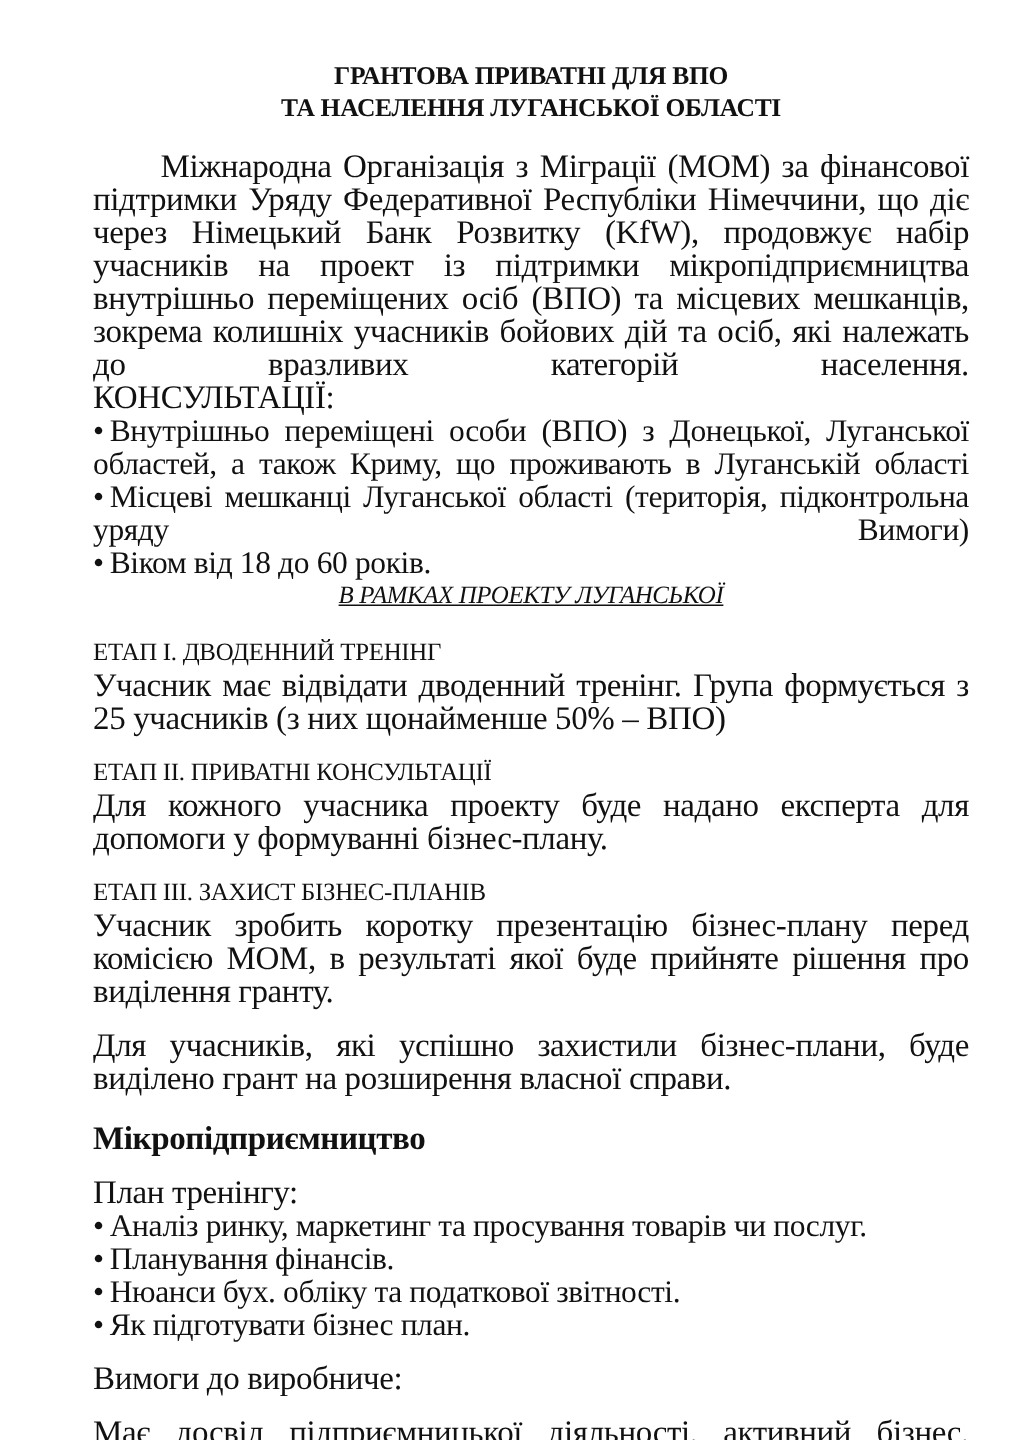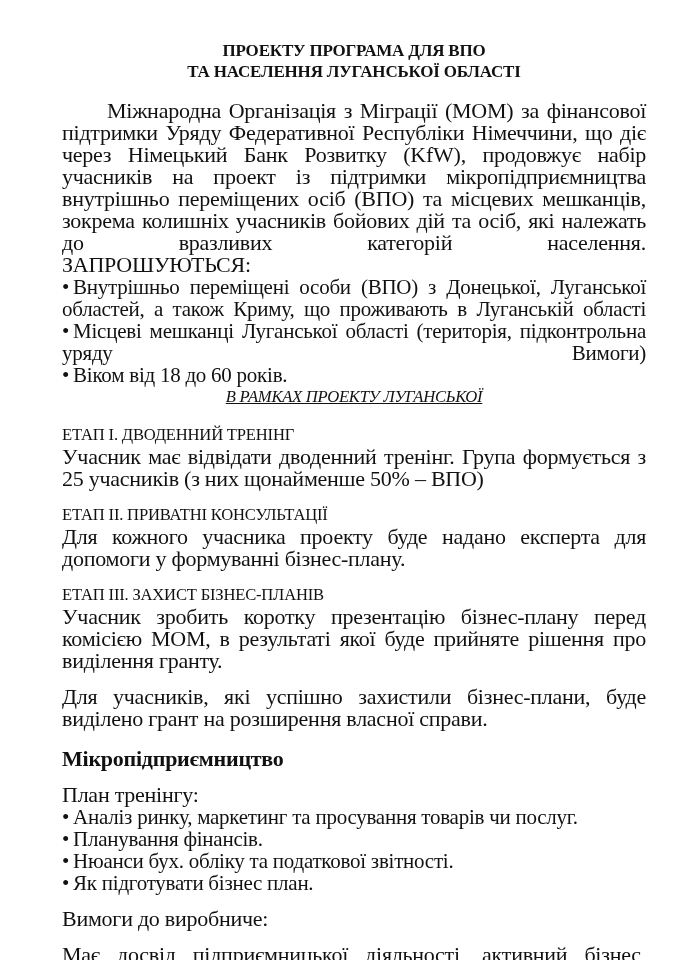--- a/index.html
+++ b/index.html
@@ -66,25 +66,25 @@
       line-height: 22px;
       letter-spacing: -0.25px;
     }
     .bullet-dot { margin-right: 4px; }
   </style>
 </head>
 <body>
 
 <div class="page">
 
-  <p class="title">ПРОЕКТУ ПРОГРАМА ДЛЯ ВПО</p>
+  <p class="title">ГРАНТОВА ПРИВАТНІ ДЛЯ ВПО</p>
   <p class="title">ТА НАСЕЛЕННЯ ЛУГАНСЬКОЇ ОБЛАСТІ</p>
 
   <p class="para indent gap-l" style="text-align-last: justify;">Міжнародна Організація з Міграції (МОМ) за фінансової підтримки Уряду Федеративної Республіки Німеччини, що діє через Німецький Банк Розвитку (KfW), продовжує набір учасників на проект із підтримки мікропідприємництва внутрішньо переміщених осіб (ВПО) та місцевих мешканців, зокрема колишніх учасників бойових дій та осіб, які належать до вразливих категорій населення.</p>
-  <p class="para">ЗАПРОШУЮТЬСЯ:</p>
+  <p class="para">КОНСУЛЬТАЦІЇ:</p>
 
   <ul class="bullets gap-m">
     <li class="para justify-last" style="text-align: justify; text-align-last: justify;">
       <span class="bullet-dot">•</span><span>Внутрішньо переміщені особи (ВПО) з Донецької, Луганської областей, а також Криму, що проживають в Луганській області</span>
     </li>
     <li class="para" style="text-align: justify; text-align-last: justify;">
       <span class="bullet-dot">•</span><span>Місцеві мешканці Луганської області (територія, підконтрольна уряду Вимоги)</span>
     </li>
     <li class="para">
       <span class="bullet-dot">•</span><span>Віком від 18 до 60 років.</span>

